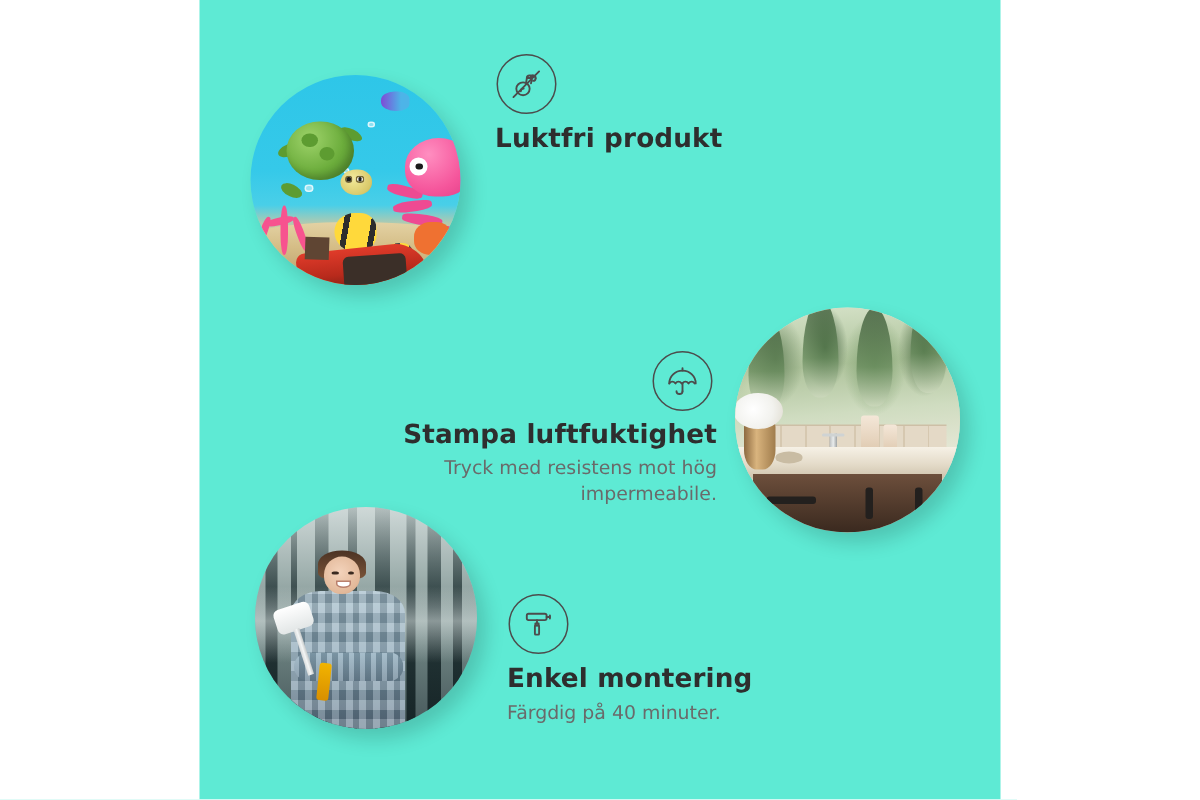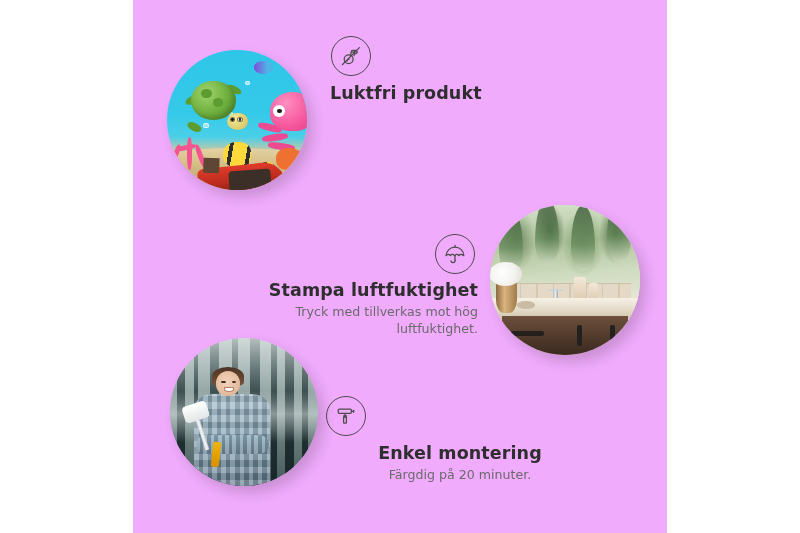--- a/index.html
+++ b/index.html
@@ -14,21 +14,21 @@
     background: #ffffff;
     overflow: hidden;
     font-family: "DejaVu Sans", "Liberation Sans", sans-serif;
   }
   #canvas {
     position: absolute;
     left: 133px;
     top: 0;
     width: 534px;
     height: 533px;
-    background: #f0abfc;
+    background: #5eead4;
     overflow: hidden;
   }
 
   
   .circle-img {
     position: absolute;
     border-radius: 50%;
     overflow: hidden;
     box-shadow: 6px 7px 13px rgba(0,0,0,0.16);
   }
@@ -352,21 +352,21 @@
   
   #feature-odorless { left: 197px; top: 36px; width: 296px; text-align:left; }
   #feature-odorless .icon-circle { margin-left: 1px; }
 
   
   #feature-waterproof { left: 80px; top: 234px; width: 265px; text-align:right; }
   #feature-waterproof .icon-circle { margin-left:auto; margin-right: 3px; }
   #feature-waterproof h3 { margin-top:6px; }
 
   
-  #feature-easy { left: 192px; top: 396px; width: 270px; text-align:center; }
+  #feature-easy { left: 205px; top: 396px; width: 270px; text-align:left; }
   #feature-easy .icon-circle { margin-left: 1px; }
 </style>
 </head>
 <body>
 
 <div id="stage">
   <div id="canvas">
 
     <div class="circle-img" id="circle-underwater" aria-label="Cartoon underwater scene with green turtle, pink octopus, striped fish, pink coral and a sunken red boat">
       <div class="uw-bubble" style="left:34%;top:30%;width:5%;height:5%;"></div>
@@ -490,33 +490,33 @@
             <path d="M3.2 13.6c0-4.7 3.9-8.5 8.8-8.5s8.8 3.8 8.8 8.5"></path>
             <path d="M3.2 13.6c1.2-1.6 2.8-1.6 4.1 0 1.1-1.6 2.9-1.6 4.1 0"></path>
             <path d="M11.9 13.6c1.2-1.6 2.9-1.6 4.1 0 1.3-1.6 2.9-1.6 4.1 0"></path>
             <path d="M12 5.1V3.4"></path>
             <path d="M12 13.6v5.2"></path>
             <path d="M12 18.8c0 1.1-.9 1.9-2 1.9s-2-.8-2-1.9"></path>
           </svg>
         </span>
       </span>
       <h3>Stampa luftfuktighet</h3>
-      <p>Tryck med tillverkas mot hög luftfuktighet.</p>
+      <p>Tryck med resistens mot hög impermeabile.</p>
     </div>
 
     <div class="feature" id="feature-easy">
       <span class="icon-wrap">
         <span class="icon-circle">
           <svg width="24" height="24" viewBox="0 0 24 24" fill="none" stroke="#4c4c4c" stroke-width="1.25" stroke-linecap="round" stroke-linejoin="round">
             <rect x="4.2" y="5.2" width="13.2" height="4.2" rx="1.2"></rect>
             <path d="M17.4 7.3h2.2"></path>
             <path d="M19.6 6.3v2"></path>
             <path d="M11 9.4v2.2h-1.1v1.4h2.2v-1.4H11"></path>
             <rect x="9.6" y="12.9" width="2.8" height="6.2" rx="0.6"></rect>
           </svg>
         </span>
       </span>
       <h3>Enkel montering</h3>
-      <p>Färgdig på 20 minuter.</p>
+      <p>Färgdig på 40 minuter.</p>
     </div>
 
   </div>
 </div>
 
 </body></html>

